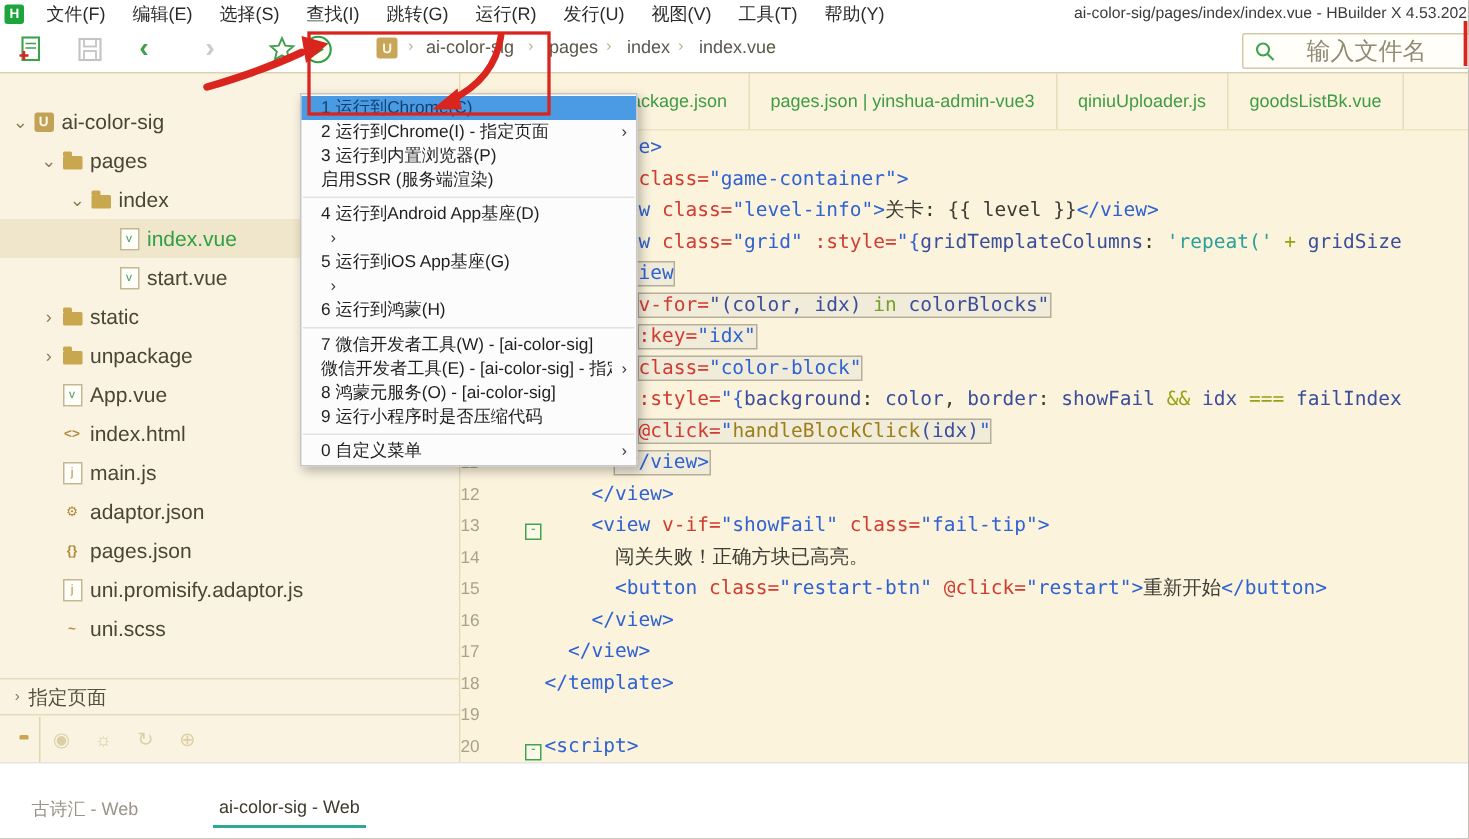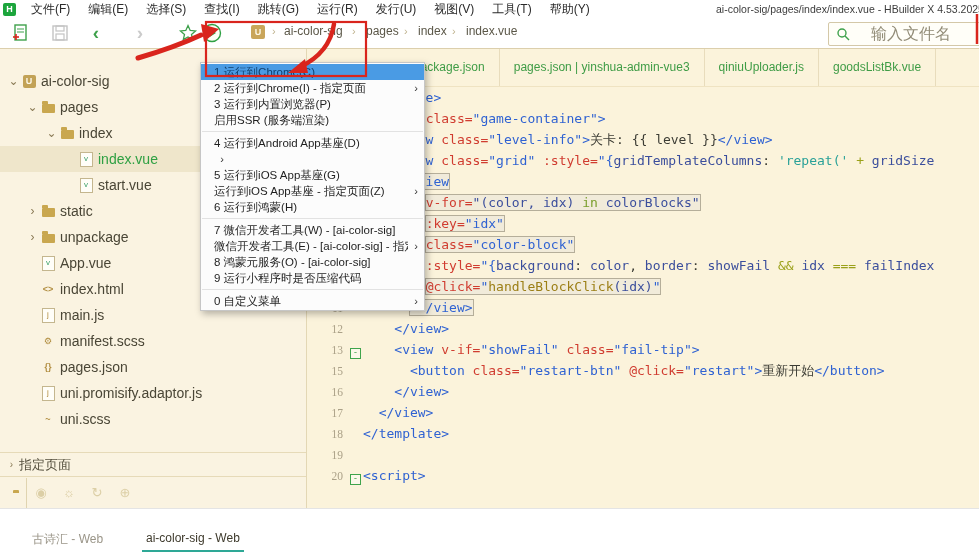--- a/index.html
+++ b/index.html
@@ -55,22 +55,22 @@
 
   
   .editor{position:absolute;left:307px;top:0;right:0;bottom:0;background:#FBF3DB;overflow:hidden;}
   .tabstrip{height:38px;border-bottom:1px solid #EFE3C2;display:flex;align-items:stretch;}
   .tab-spacer{flex:0 0 93px;}
   .etab{display:flex;align-items:center;padding:0 14px;border-right:1px solid #E8DCBC;
         font-size:12px;color:#3F9C46;white-space:nowrap;}
   .code{position:absolute;left:0;top:38px;right:0;bottom:0;overflow:hidden;
         font-family:"DejaVu Sans Mono",monospace;}
   .cl{height:21px;line-height:21px;white-space:pre;}
-  .ln{display:inline-block;width:36px;text-align:right;padding-right:5px;
-      font-size:11.5px;color:#ABA188;font-family:Liberation Serif, serif;}
+  .ln{display:inline-block;width:36px;text-align:left;padding-right:5px;
+      font-size:11.5px;color:#ABA188;font-family:Liberation Sans, sans-serif;}
   .fold{display:inline-block;width:15px;text-align:center;vertical-align:middle;}
   .fbox{display:inline-block;width:9px;height:9px;border:1px solid #3FA44C;color:#3FA44C;
         font-size:9px;line-height:7px;text-align:center;background:#FCF8EA;}
   .ct{font-size:13px;}
   .c-tag{color:#2F62D2;} .c-str{color:#2F62D2;} .c-attr{color:#D03C30;}
   .c-pl{color:#3C3C34;} .c-id{color:#3B4E9C;} .c-teal{color:#2AA198;}
   .c-op{color:#9AA018;} .c-kw{color:#7A9E2C;} .c-fn{color:#9C7F16;}
   .hl-box{outline:1px solid #B5AE9A;background:#F1EBDA;}
 
   
@@ -238,21 +238,21 @@
             <span class="ticon">
               <span class="ic-doc" style="color: rgb(176, 140, 62);">j</span>
             </span>
             <span class="tlabel">main.js</span>
           </div>
           <div class="trow" style="padding-left: 25px;">
             <span class="tw" style="font-size: 12px;"></span>
             <span class="ticon">
               <span class="ic-txt">⚙</span>
             </span>
-            <span class="tlabel">manifest.scss</span>
+            <span class="tlabel">adaptor.json</span>
           </div>
           <div class="trow" style="padding-left: 25px;">
             <span class="tw" style="font-size: 12px;"></span>
             <span class="ticon">
               <span class="ic-txt">{}</span>
             </span>
             <span class="tlabel">pages.json</span>
           </div>
           <div class="trow" style="padding-left: 25px;">
             <span class="tw" style="font-size: 12px;"></span>
@@ -309,32 +309,33 @@
           <div class="cl"><span class="ln">4</span><span class="fold"></span><span class="ct"><span class="c-pl">    </span><span class="c-tag">&lt;view</span><span class="c-pl"> </span><span class="c-attr">class=</span><span class="c-str">"grid"</span><span class="c-pl"> </span><span class="c-attr">:style=</span><span class="c-str">"{</span><span class="c-id">gridTemplateColumns</span><span class="c-pl">: </span><span class="c-teal">'repeat('</span><span class="c-pl"> </span><span class="c-op">+</span><span class="c-pl"> </span><span class="c-id">gridSize</span></span></div>
           <div class="cl"><span class="ln">5</span><span class="fold"></span><span class="ct"><span class="c-pl">      </span><span class="c-tag">&lt;</span><span class="hl-box"><span class="c-tag">view</span></span></span></div>
           <div class="cl"><span class="ln">6</span><span class="fold"></span><span class="ct"><span class="c-pl">        </span><span class="hl-box"><span class="c-attr">v-for=</span><span class="c-id">"(color, idx) </span><span class="c-kw">in</span><span class="c-id"> colorBlocks"</span></span></span></div>
           <div class="cl"><span class="ln">7</span><span class="fold"></span><span class="ct"><span class="c-pl">        </span><span class="hl-box"><span class="c-attr">:key=</span><span class="c-str">"idx"</span></span></span></div>
           <div class="cl"><span class="ln">8</span><span class="fold"></span><span class="ct"><span class="c-pl">        </span><span class="hl-box"><span class="c-attr">class=</span><span class="c-str">"color-block"</span></span></span></div>
           <div class="cl"><span class="ln">9</span><span class="fold"></span><span class="ct"><span class="c-pl">        </span><span class="c-attr">:style=</span><span class="c-str">"{</span><span class="c-id">background</span><span class="c-pl">: </span><span class="c-id">color</span><span class="c-pl">, </span><span class="c-id">border</span><span class="c-pl">: </span><span class="c-id">showFail</span><span class="c-pl"> </span><span class="c-op">&amp;&amp;</span><span class="c-pl"> </span><span class="c-id">idx</span><span class="c-pl"> </span><span class="c-op">===</span><span class="c-pl"> </span><span class="c-id">failIndex</span></span></div>
           <div class="cl"><span class="ln">10</span><span class="fold"></span><span class="ct"><span class="c-pl">        </span><span class="hl-box"><span class="c-attr">@click=</span><span class="c-str">"</span><span class="c-fn">handleBlockClick</span><span class="c-id">(idx)</span><span class="c-str">"</span></span></span></div>
           <div class="cl"><span class="ln">11</span><span class="fold"></span><span class="ct"><span class="c-pl">      </span><span class="hl-box"><span class="c-tag">&gt;&lt;/view&gt;</span></span></span></div>
           <div class="cl"><span class="ln">12</span><span class="fold"></span><span class="ct"><span class="c-pl">    </span><span class="c-tag">&lt;/view&gt;</span></span></div>
           <div class="cl"><span class="ln">13</span><span class="fold"><span class="fbox">-</span></span><span class="ct"><span class="c-pl">    </span><span class="c-tag">&lt;view</span><span class="c-pl"> </span><span class="c-attr">v-if=</span><span class="c-str">"showFail"</span><span class="c-pl"> </span><span class="c-attr">class=</span><span class="c-str">"fail-tip"</span><span class="c-tag">&gt;</span></span></div>
+          <div class="cl"><span class="ln">14</span><span class="fold"></span><span class="ct"><span class="c-pl">      闯关失败！正确方块已高亮。</span></span></div>
           <div class="cl"><span class="ln">15</span><span class="fold"></span><span class="ct"><span class="c-pl">      </span><span class="c-tag">&lt;button</span><span class="c-pl"> </span><span class="c-attr">class=</span><span class="c-str">"restart-btn"</span><span class="c-pl"> </span><span class="c-attr">@click=</span><span class="c-str">"restart"</span><span class="c-tag">&gt;</span><span class="c-pl">重新开始</span><span class="c-tag">&lt;/button&gt;</span></span></div>
           <div class="cl"><span class="ln">16</span><span class="fold"></span><span class="ct"><span class="c-pl">    </span><span class="c-tag">&lt;/view&gt;</span></span></div>
           <div class="cl"><span class="ln">17</span><span class="fold"></span><span class="ct"><span class="c-pl">  </span><span class="c-tag">&lt;/view&gt;</span></span></div>
           <div class="cl"><span class="ln">18</span><span class="fold"></span><span class="ct"><span class="c-tag">&lt;/template&gt;</span></span></div>
           <div class="cl"><span class="ln">19</span><span class="fold"></span><span class="ct"></span></div>
           <div class="cl"><span class="ln">20</span><span class="fold"><span class="fbox">-</span></span><span class="ct"><span class="c-tag">&lt;script&gt;</span></span></div>
         </div>
     </div>
   </div>
 
   <div class="bottombar">
-    <span class="btab" style="left:32px;color:#9A9588;">
+    <span class="btab" style="left:21px;color:#9A9588;">
       <span>古诗汇 - Web</span>
     </span>
     <span class="btab" style="left:122px;color:#3E3A2C;margin-left:24px;">
       <span>ai-color-sig - Web</span>
       <span class="ul"></span>
     </span>
   </div>
 
   <div class="runmenu" id="runmenu">
       <div class="rm-item hi">
@@ -354,21 +355,20 @@
       <div class="rm-item">
         <span class="lbl">4 运行到Android App基座(D)</span>
       </div>
       <div class="rm-item">
         <span class="sub">›</span>
       </div>
       <div class="rm-item">
         <span class="lbl">5 运行到iOS App基座(G)</span>
       </div>
       <div class="rm-item">
-        <span class="lbl">运行到iOS App基座 - 指定页面(Z)</span>
         <span class="sub">›</span>
       </div>
       <div class="rm-item">
         <span class="lbl">6 运行到鸿蒙(H)</span>
       </div>
       <div class="rm-sep"></div>
       <div class="rm-item">
         <span class="lbl">7 微信开发者工具(W) - [ai-color-sig]</span>
       </div>
       <div class="rm-item">

